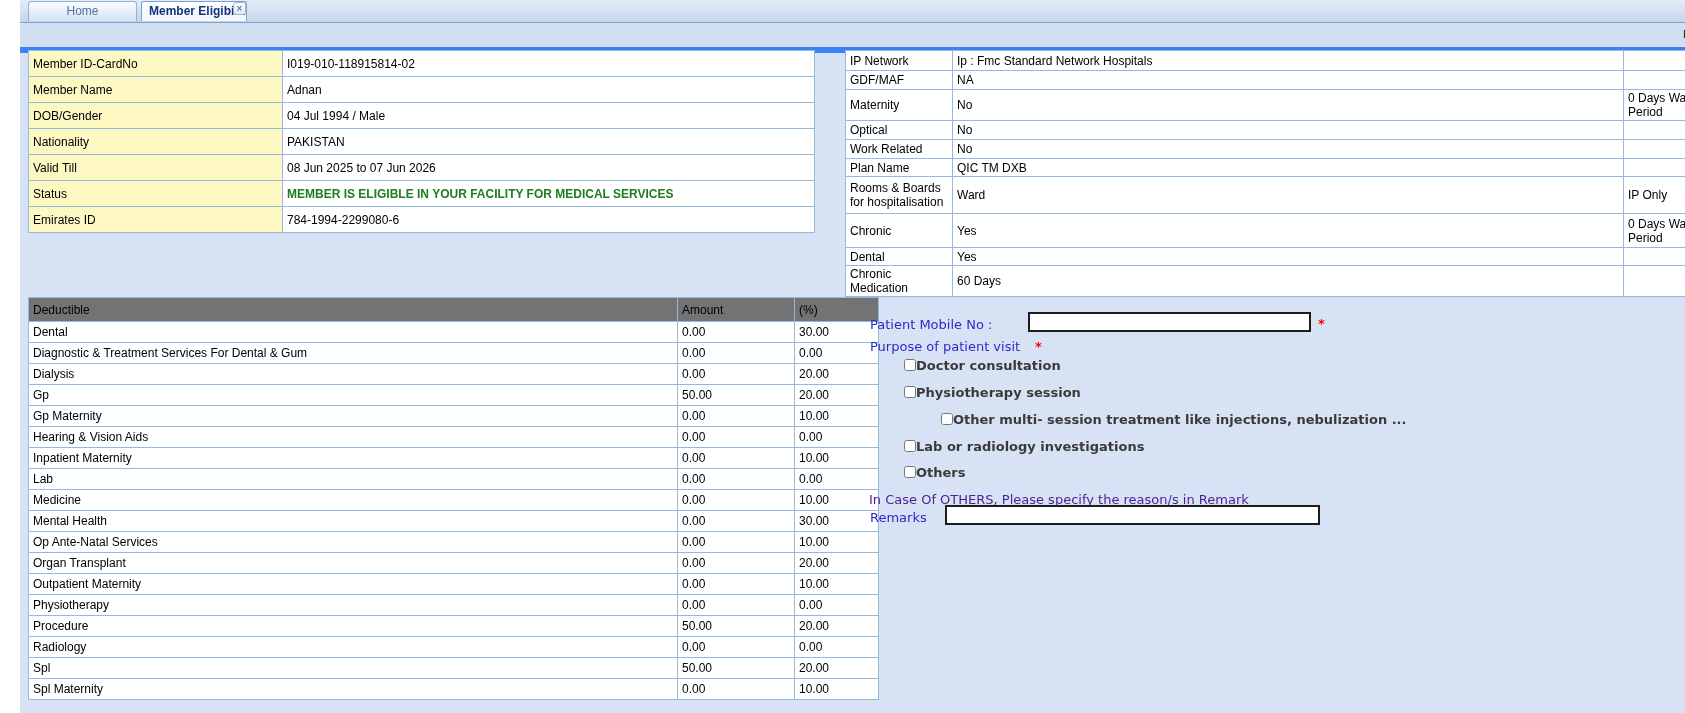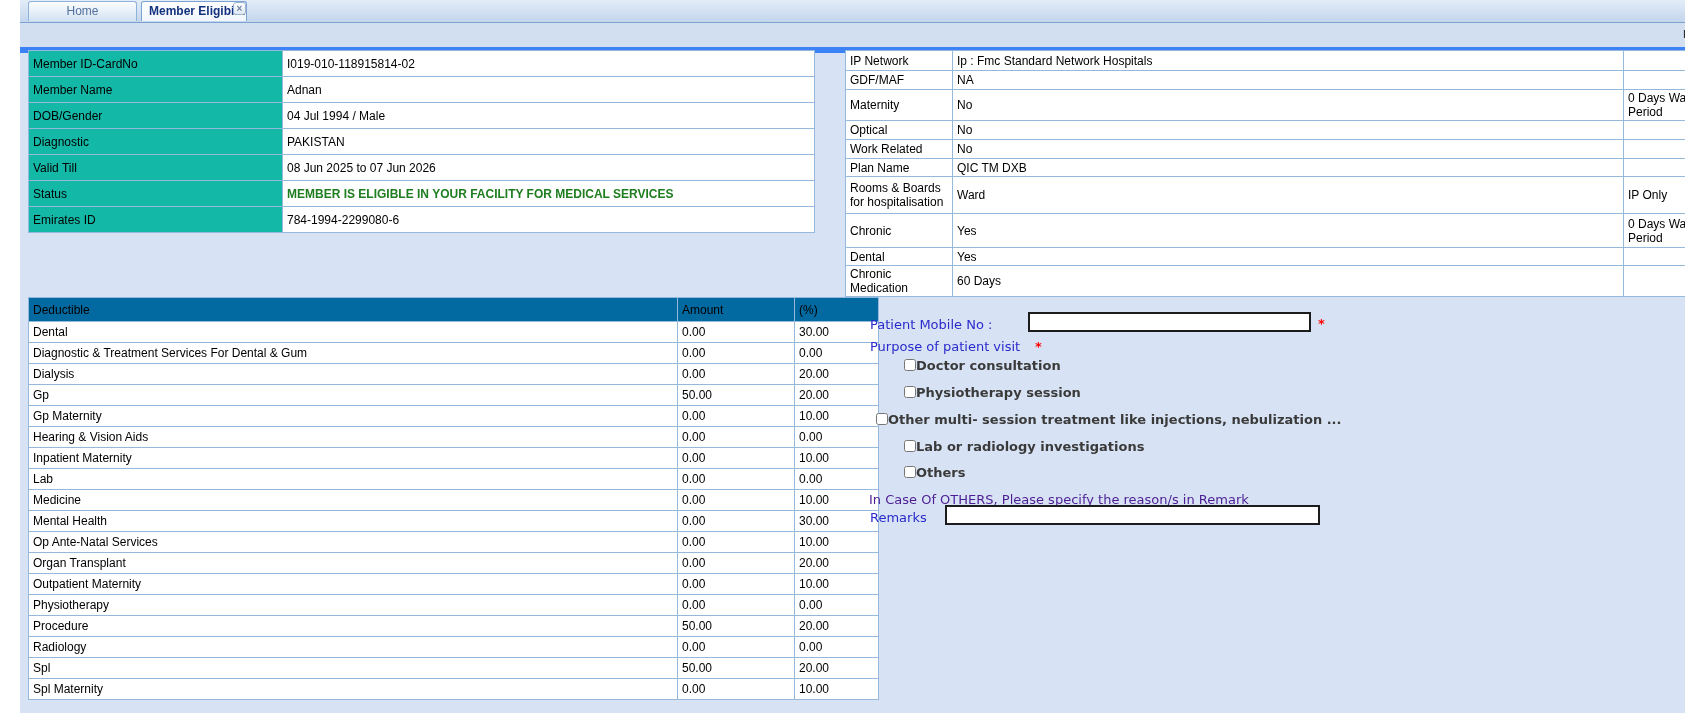--- a/index.html
+++ b/index.html
@@ -23,28 +23,28 @@
   
   .toolbar{position:absolute;left:0;top:23px;width:1685px;height:24px;
     background:#d2dff0;border-bottom:6px solid #3b82f6;}
   .ref-link{position:absolute;right:5px;top:5px;font-size:11px;color:#222;cursor:pointer;}
   
   table{border-collapse:collapse;table-layout:fixed;}
   td,th{border:1px solid #95b8dd;padding:1px 4px;font-size:12px;overflow:hidden;
     vertical-align:middle;text-align:left;font-weight:normal;}
   .member-table{position:absolute;left:8px;top:50px;width:787px;background:#fff;}
   .member-table td{height:23px;}
-  .member-table td.lbl{width:245px;background:#14b8a6;}
+  .member-table td.lbl{width:245px;background:#fef9c3;}
   .member-table .status-val{color:#1e7d1e;font-weight:bold;}
   .coverage-table{position:absolute;left:825px;top:50px;width:880px;background:#fff;}
   .coverage-table td.lbl{width:98px;}
   .coverage-table td.val{width:662px;}
   .coverage-table td.extra{width:96px;}
   .deduct-table{position:absolute;left:8px;top:297px;width:837px;background:#fff;}
-  .deduct-table th{background:#0369a1;height:21px;}
+  .deduct-table th{background:#737373;height:21px;}
   .deduct-table td{height:18px;}
   .col-name{width:640px;}
   .col-amt{width:108px;}
   .col-pct{width:75px;}
   
   .form-el{position:absolute;font-family:"DejaVu Sans",sans-serif;}
   .blue-lbl{color:#2a2acc;font-size:13px;}
   .req{color:#ff0000;font-size:13px;font-weight:bold;}
   .chk-row{display:flex;align-items:flex-start;padding-left:36px;}
   .chk-row input{width:12px;height:12px;margin:1px 0 0 0;}
@@ -76,21 +76,21 @@
       </tr>
       <tr>
         <td class="lbl">Member Name</td>
         <td>Adnan</td>
       </tr>
       <tr>
         <td class="lbl">DOB/Gender</td>
         <td>04 Jul 1994 / Male</td>
       </tr>
       <tr>
-        <td class="lbl">Diagnostic</td>
+        <td class="lbl">Nationality</td>
         <td>PAKISTAN</td>
       </tr>
       <tr>
         <td class="lbl">Valid Till</td>
         <td>08 Jun 2025 to 07 Jun 2026</td>
       </tr>
       <tr>
         <td class="lbl">Status</td>
         <td class="status-val">MEMBER IS ELIGIBLE IN YOUR FACILITY FOR MEDICAL SERVICES</td>
       </tr>
@@ -266,21 +266,21 @@
   <div class="form-el req" style="left:1015px;top:339px;">*</div>
 
   <div class="form-el chk-row" style="left:848px;top:358px;">
     <input type="checkbox" style="">
     <span class="chk-lbl">Doctor consultation</span>
   </div>
   <div class="form-el chk-row" style="left:848px;top:385px;">
     <input type="checkbox" style="">
     <span class="chk-lbl">Physiotherapy session</span>
   </div>
-  <div class="form-el chk-row" style="left:820px;top:412px;">
+  <div class="form-el chk-row" style="left:885px;top:412px;">
     <input type="checkbox" style="">
     <span class="chk-lbl">Other multi- session treatment like injections, nebulization ...</span>
   </div>
   <div class="form-el chk-row" style="left:848px;top:439px;">
     <input type="checkbox" style="">
     <span class="chk-lbl">Lab or radiology investigations</span>
   </div>
   <div class="form-el chk-row" style="left:848px;top:465px;">
     <input type="checkbox" style="">
     <span class="chk-lbl">Others</span>

